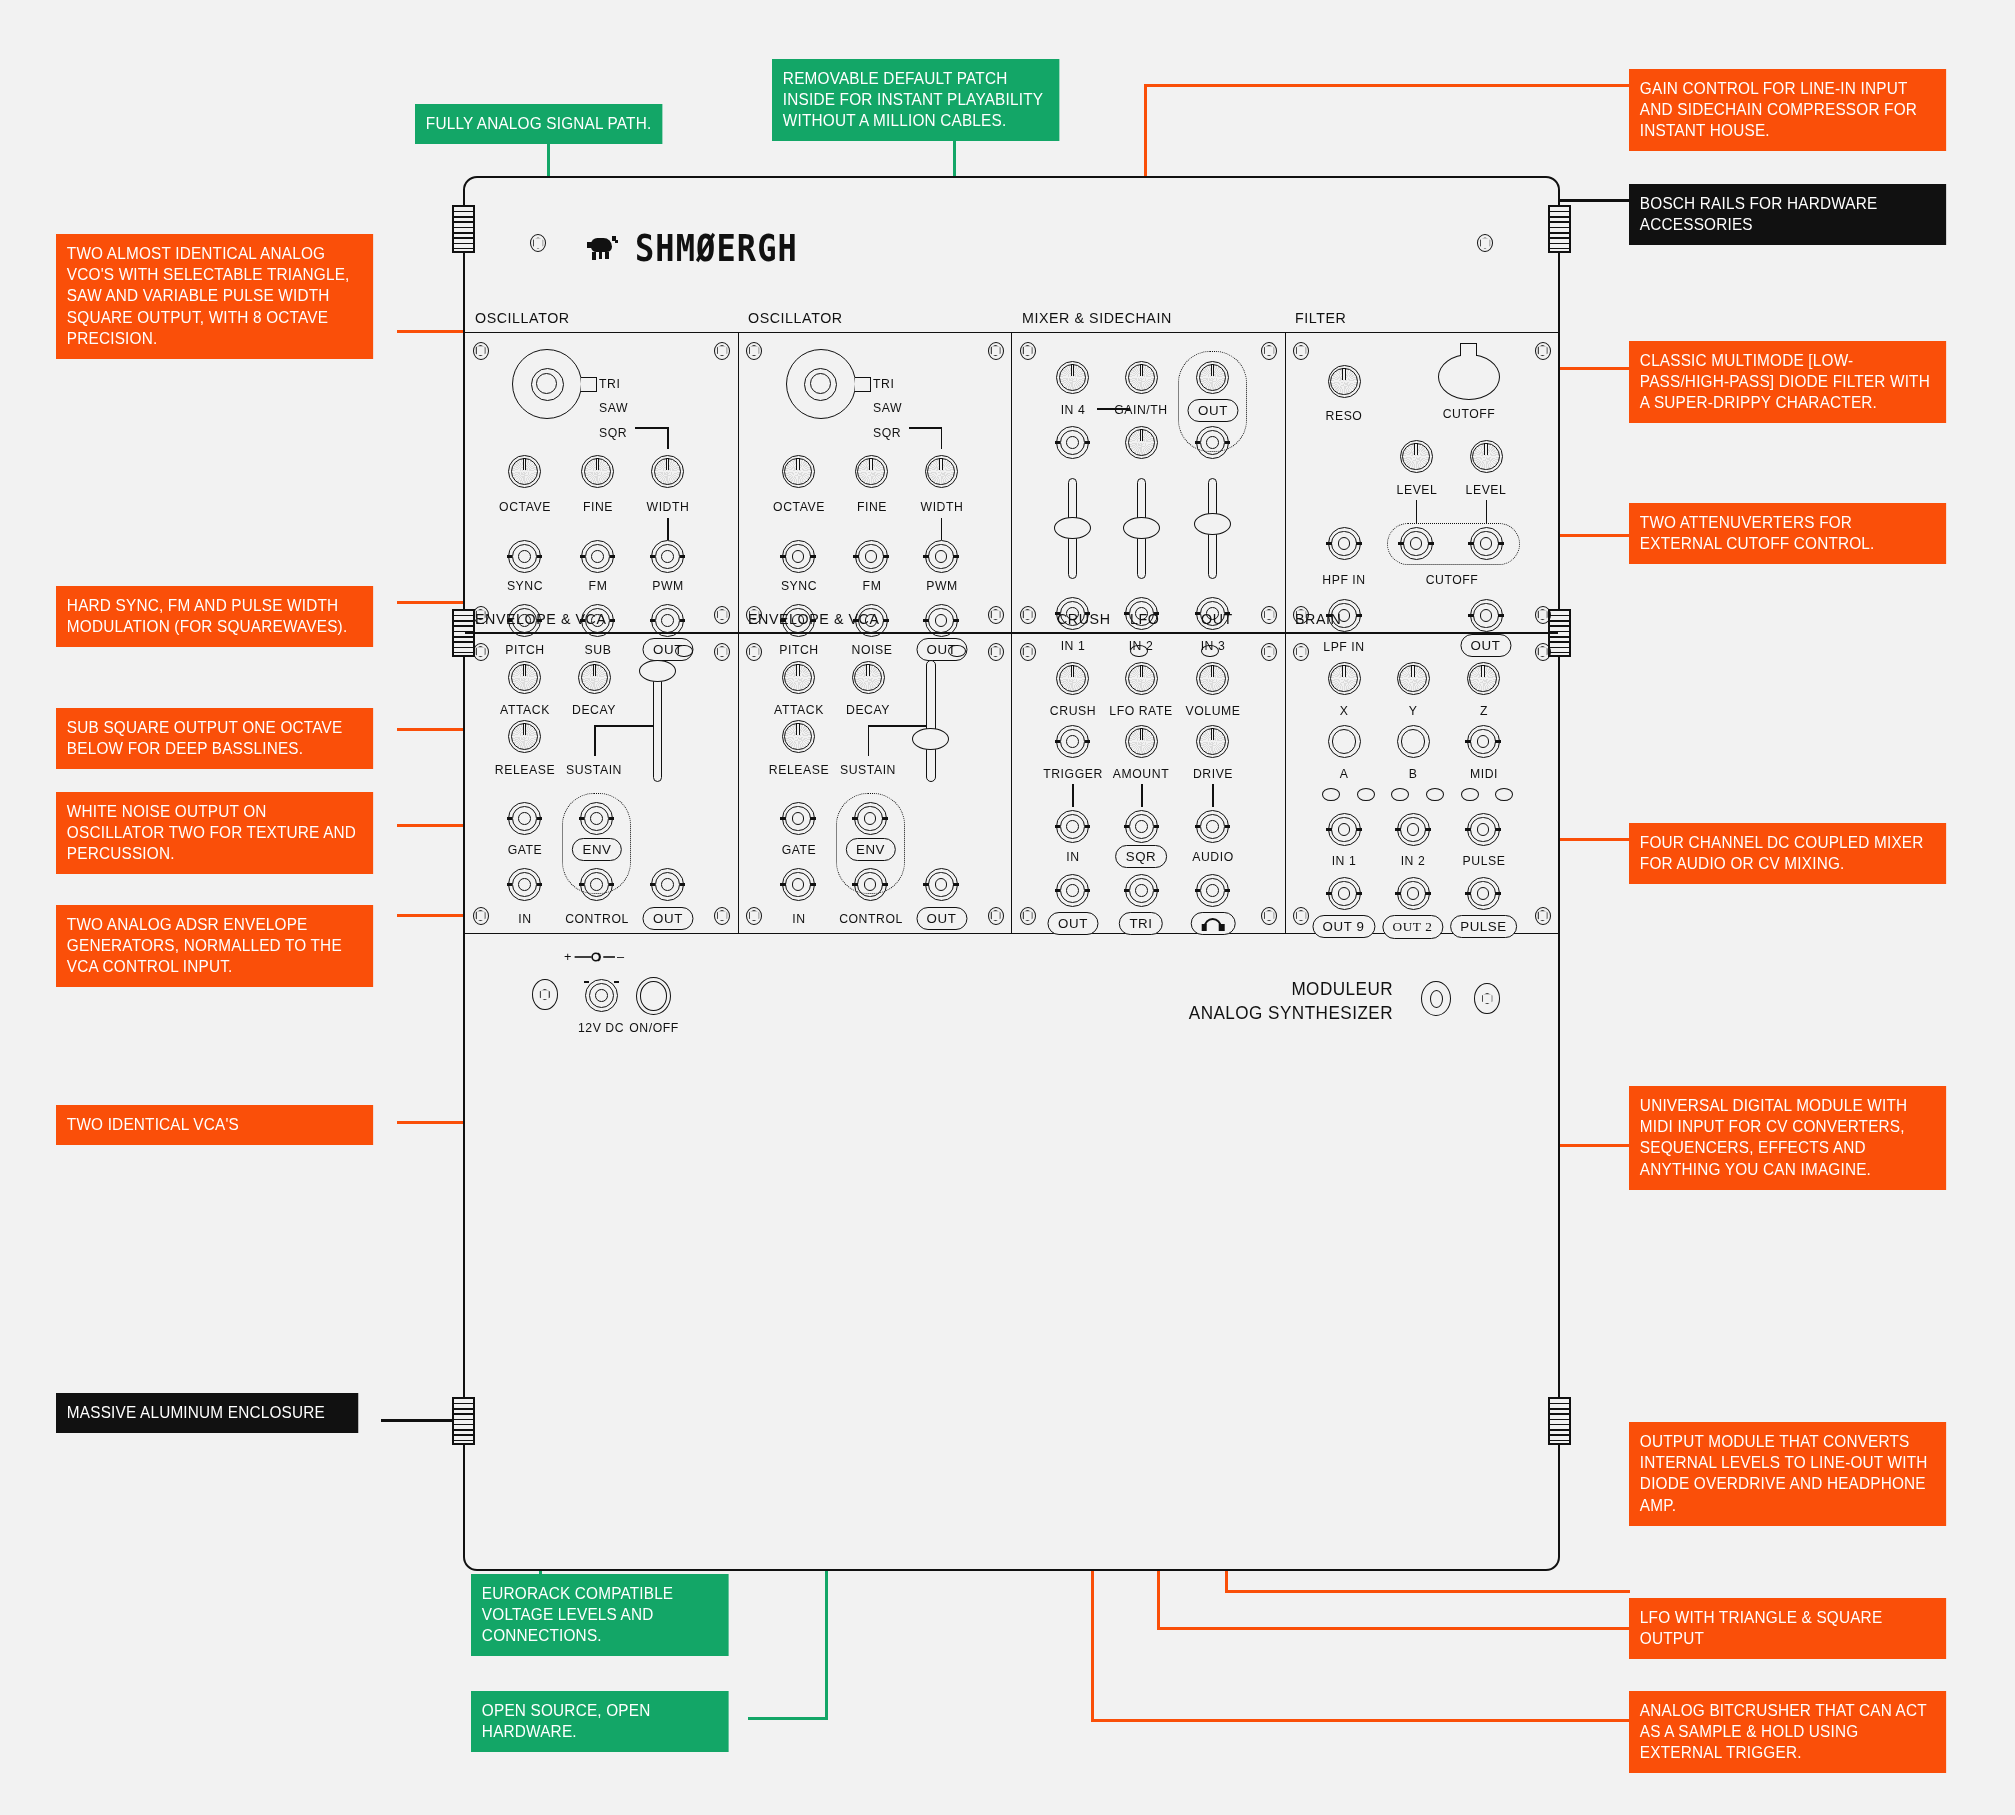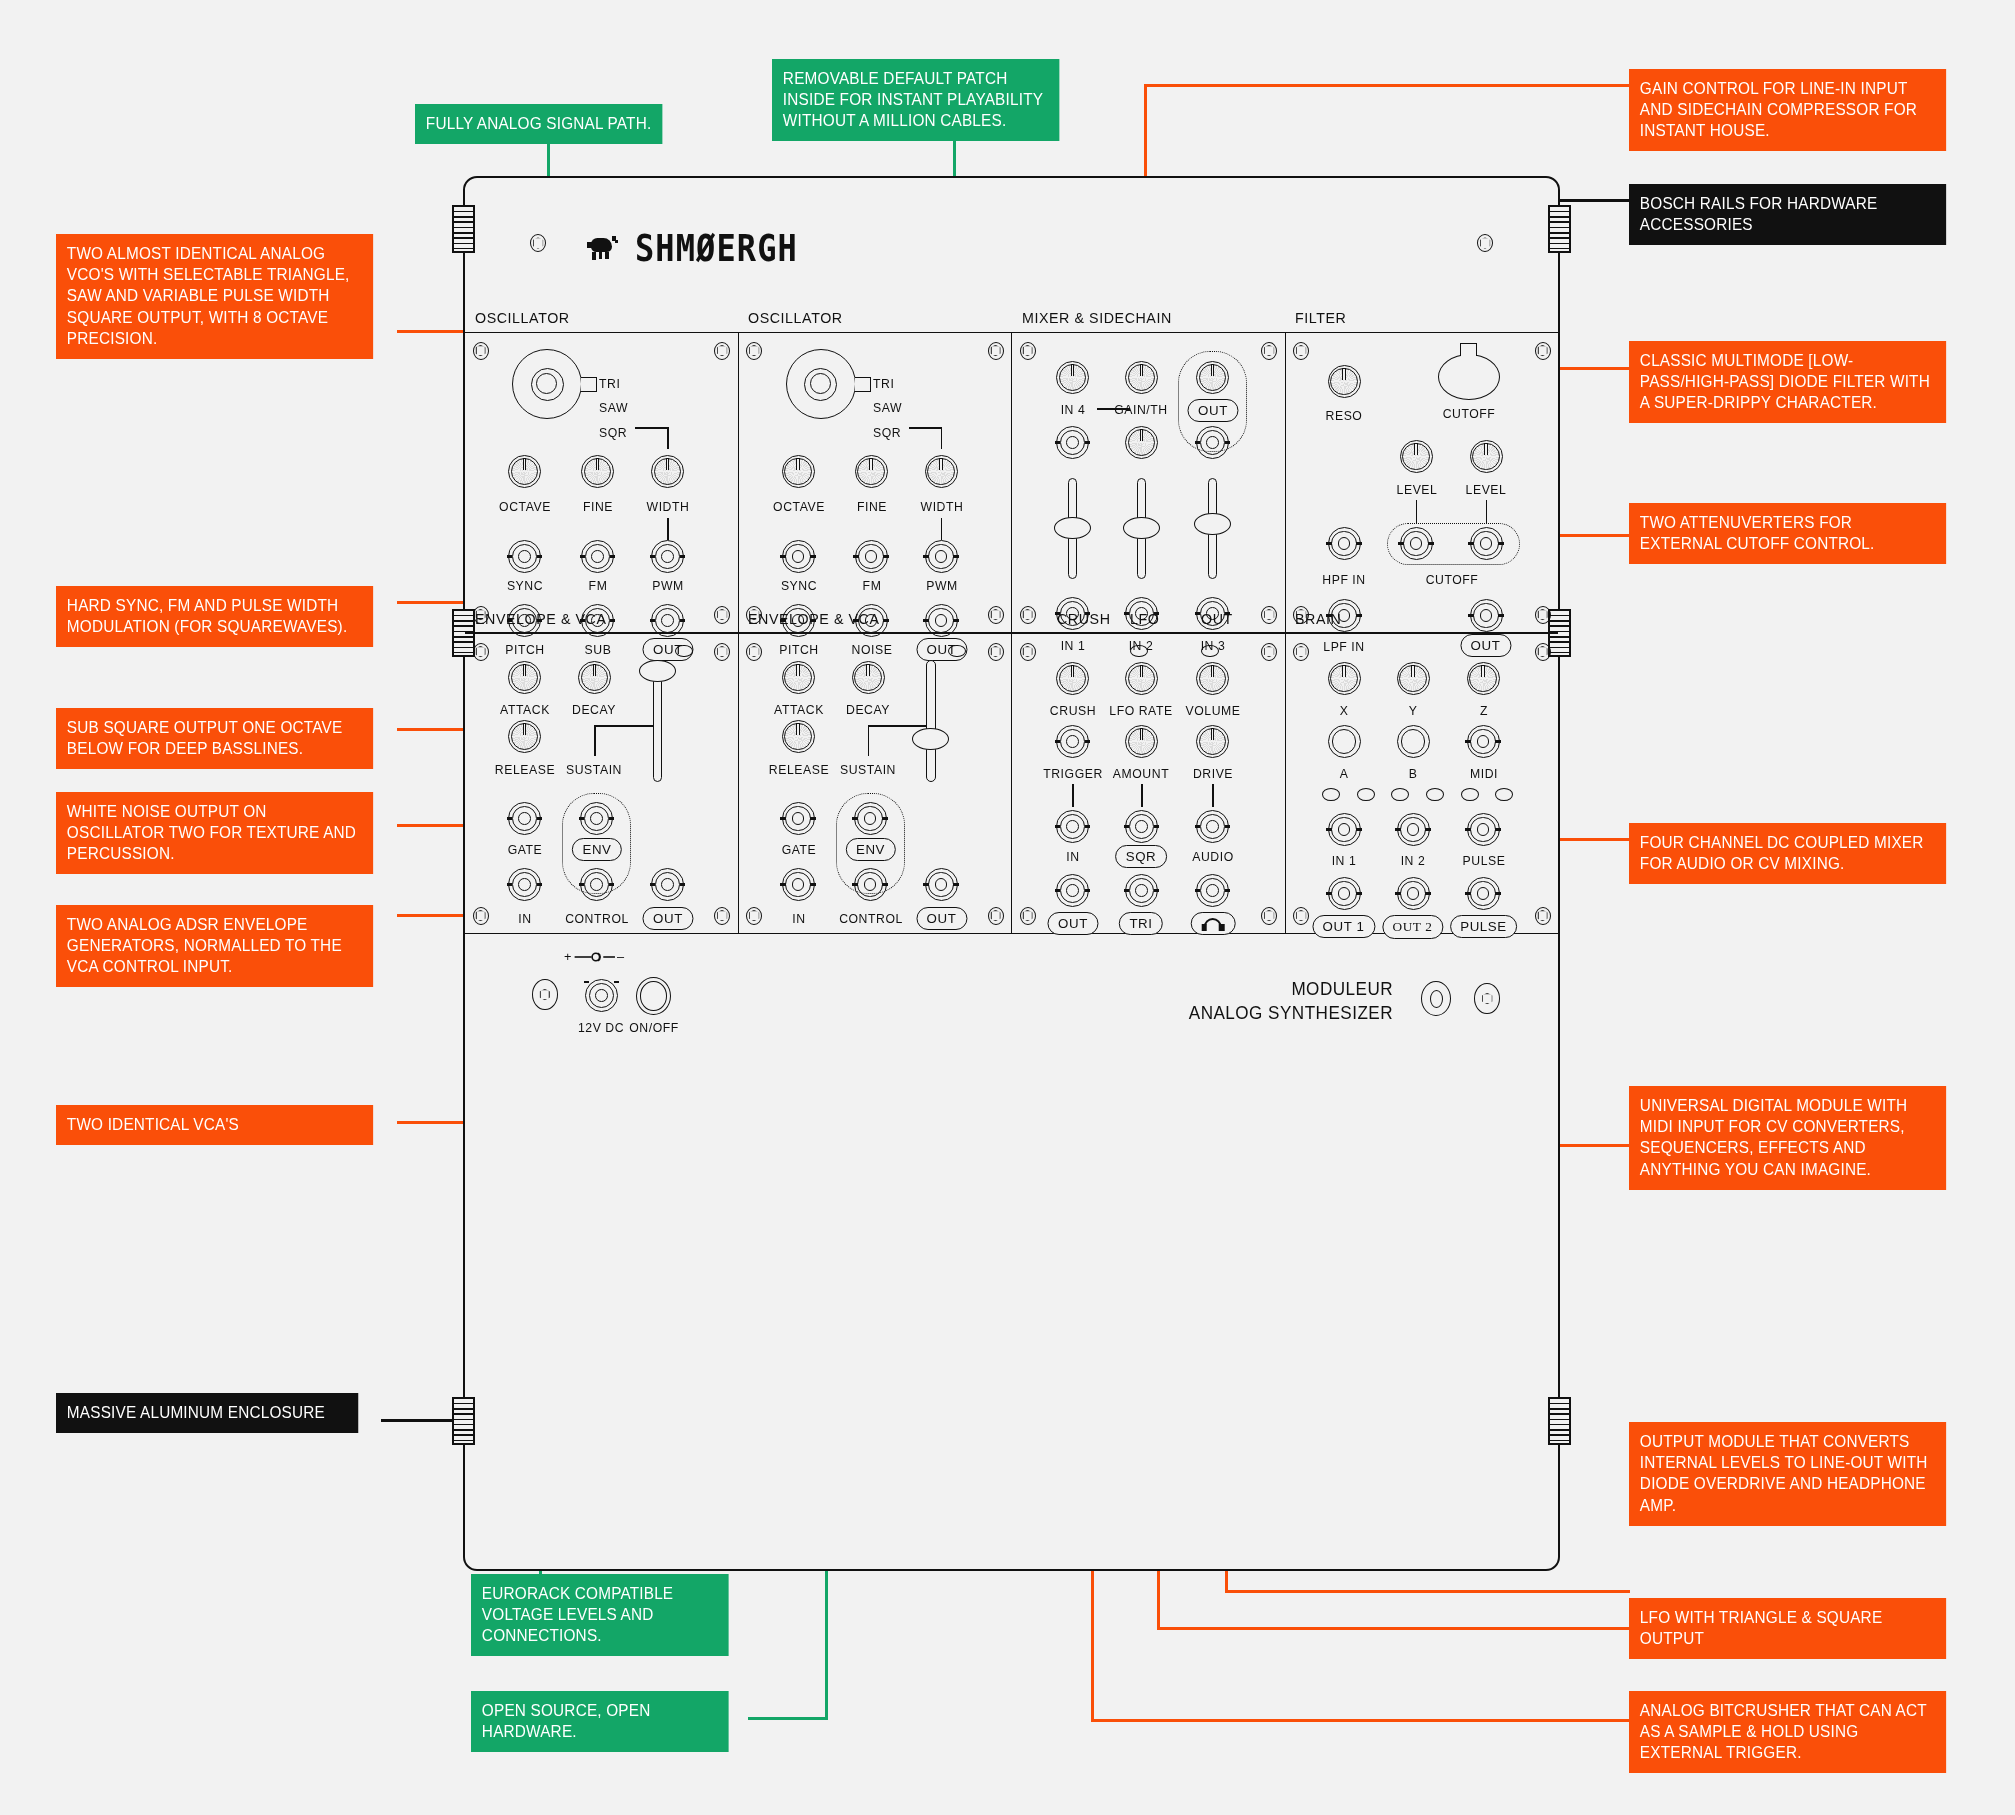--- a/index.html
+++ b/index.html
@@ -1011,21 +1011,21 @@
             <div class="nut l"></div>
             <div class="nut r"></div>
           </div>
         <div class="jack" style="left:181px;top:243px;">
             <div class="o1"></div>
             <div class="o2"></div>
             <div class="o3"></div>
             <div class="nut l"></div>
             <div class="nut r"></div>
           </div>
-        <div class="pill" style="left:58px;top:281px;">OUT 1</div>
+        <div class="pill" style="left:58px;top:281px;">OUT 9</div>
         <div class="pill" style="left:127px;top:281px;font-family:Liberation Serif, serif;">OUT 2</div>
         <div class="pill" style="left:198px;top:281px;">PULSE</div>
         <div class="screw" style="left:7.5px;bottom:8.5px;"></div>
         <div class="screw" style="right:7.5px;bottom:8.5px;"></div>
       </div>
     </div>
 
     <div>
       <div class="polarity" style="left:99px;top:771px;">
         <svg width="69" height="16" viewBox="0 0 130 30" style="font-size:26px">

